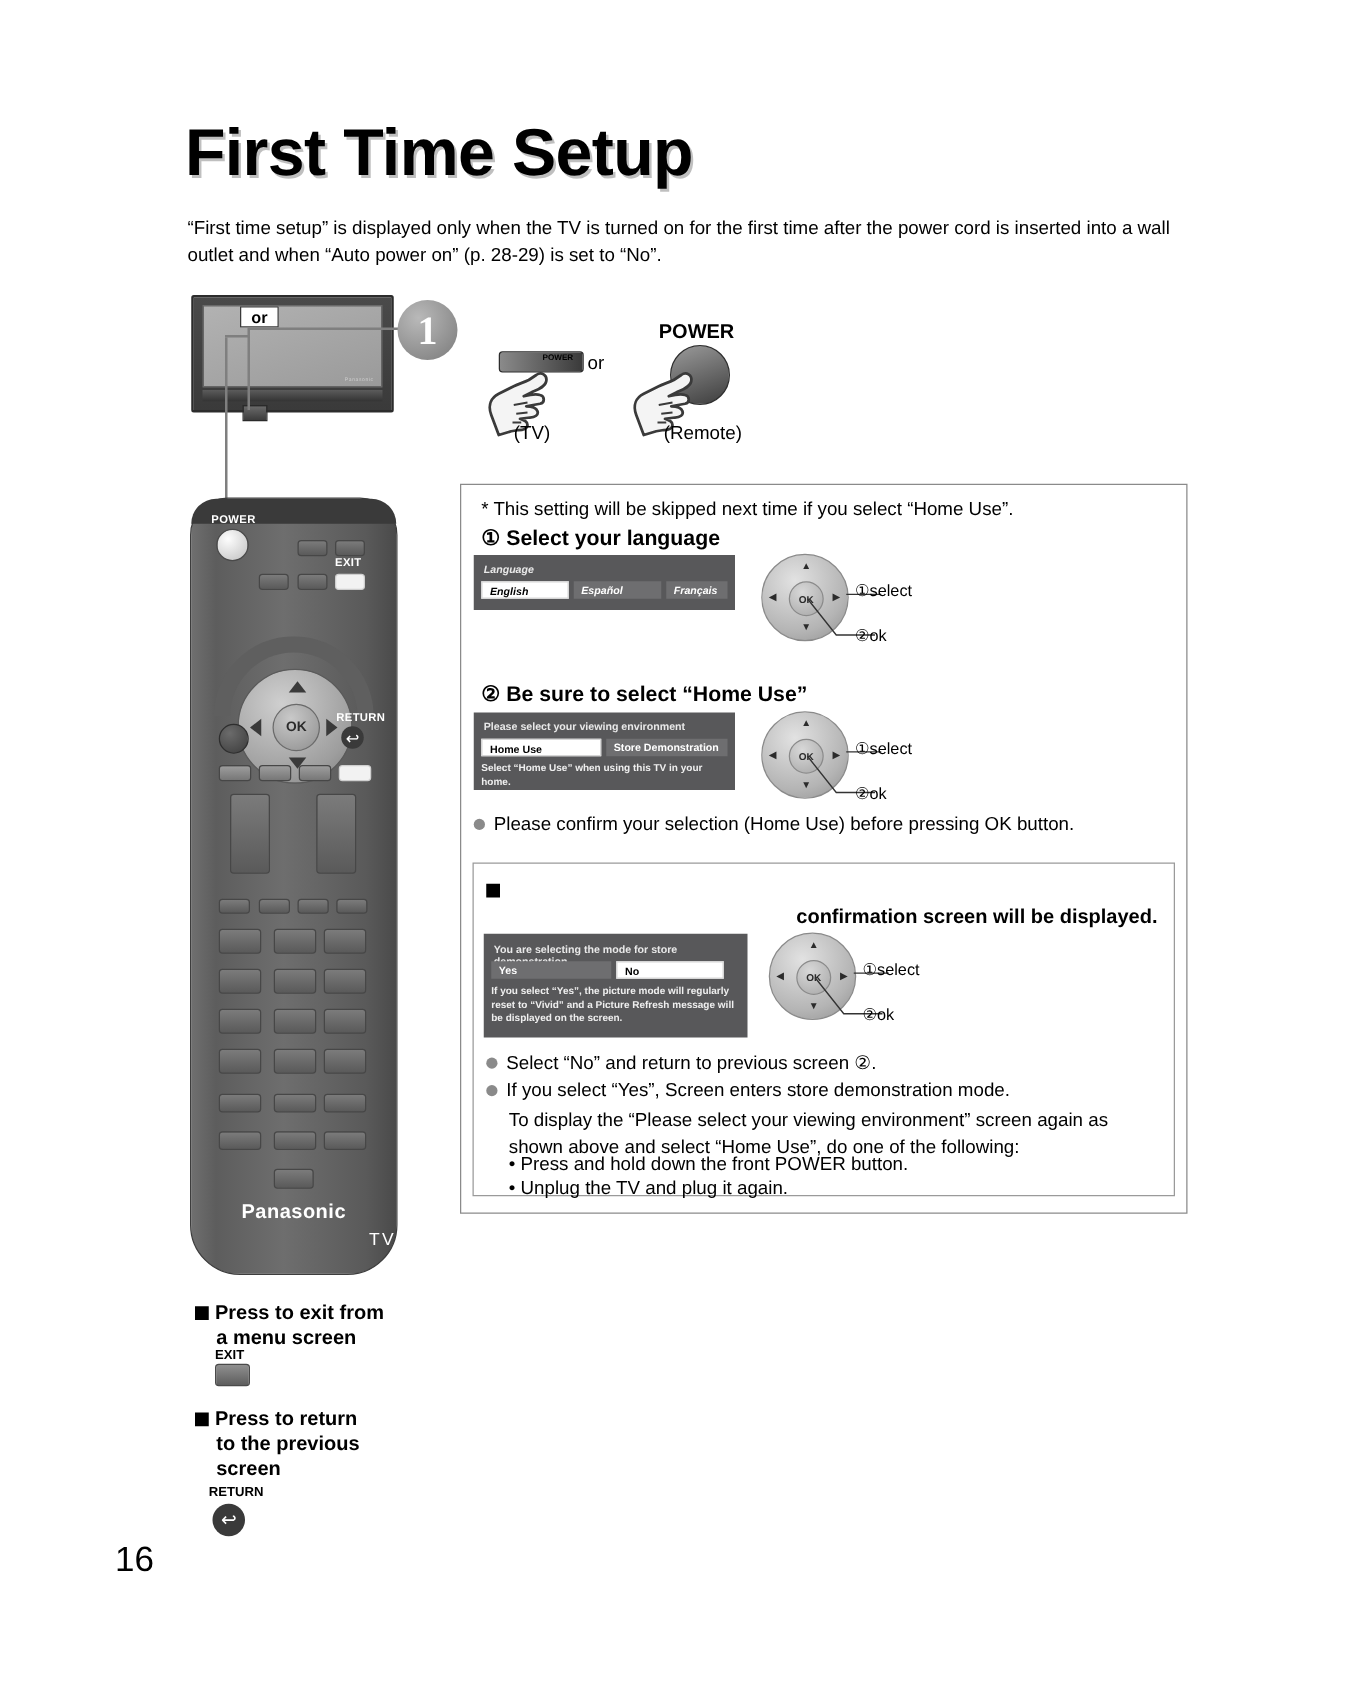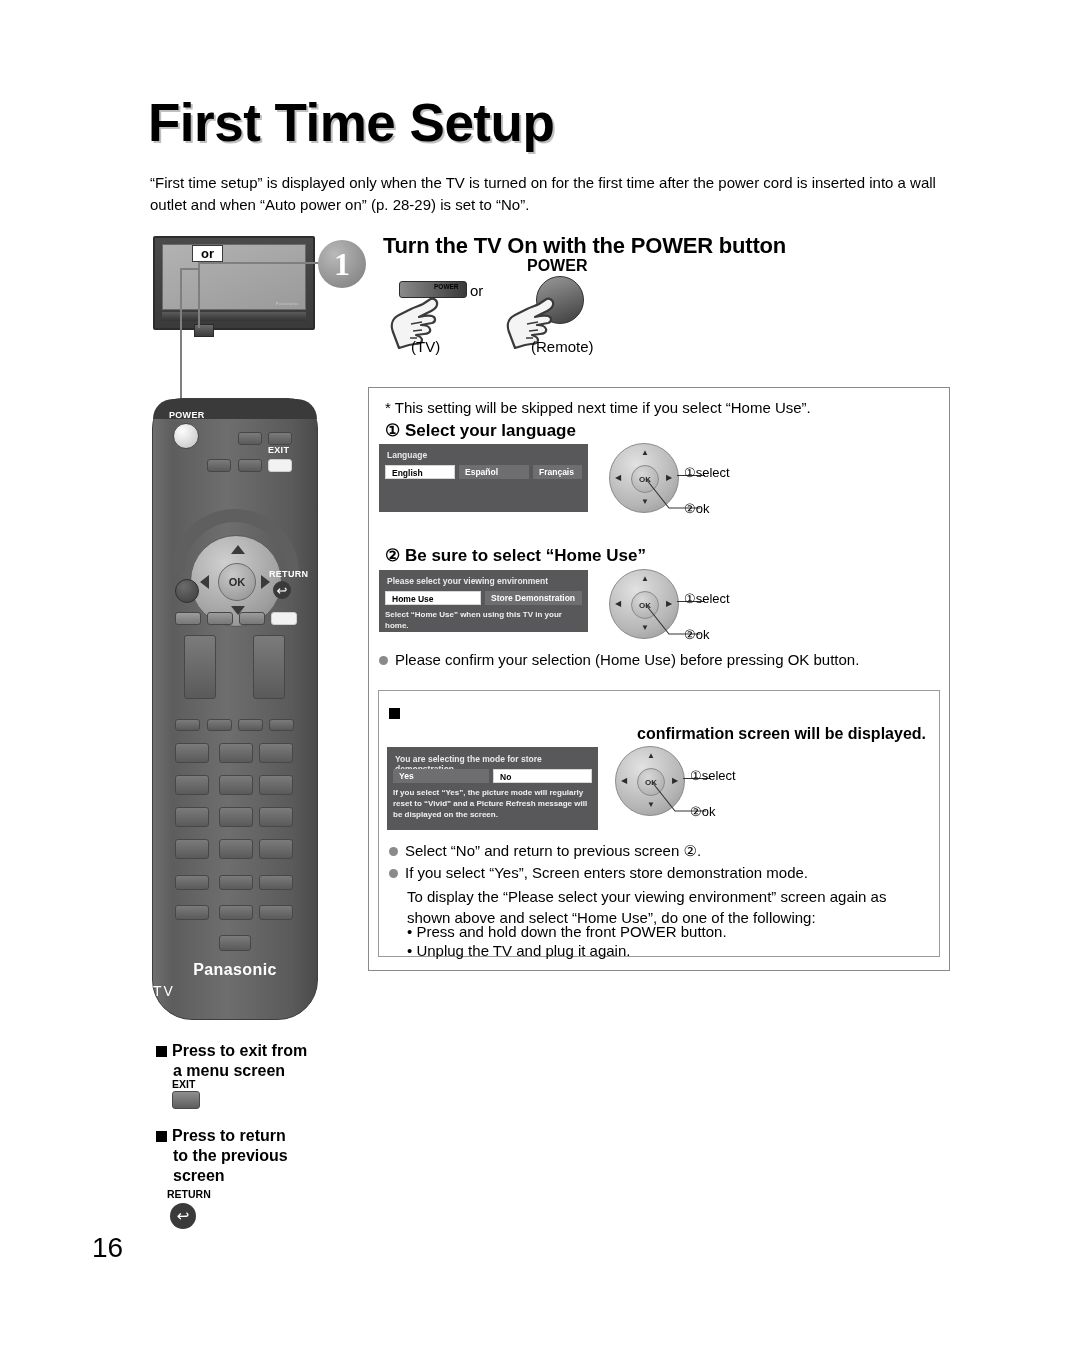--- a/index.html
+++ b/index.html
@@ -113,21 +113,21 @@
     border:1px solid #6a6a6a;
     color:#2b2b2b;font-size:11px;font-weight:bold;
     display:flex;align-items:center;justify-content:center;
   }
   .dtri{position:absolute;width:0;height:0;}
   .panabrand{
     position:absolute;left:0;width:164px;text-align:center;color:#fff;
     font-weight:bold;font-size:16px;letter-spacing:0.4px;
   }
   .panatv{
-    position:absolute;left:0;width:164px;text-align:left;color:#fff;
+    position:absolute;left:0;width:164px;text-align:right;color:#fff;
     font-size:14px;letter-spacing:2px;
   }
   .ret-ico{
     position:absolute;border-radius:50%;
     background:#3a3a3a;color:#fff;
     display:flex;align-items:center;justify-content:center;
     font-size:13px;
   }
 
   
@@ -229,21 +229,20 @@
     <div class="tv-or">or</div>
     <div class="tv-base"></div>
   </div>
 
   <div class="ln" style="left:200px;top:262px;width:120px;height:2px;"></div>
   <div class="ln" style="left:198px;top:262px;width:2px;height:66px;"></div>
   <div class="ln" style="left:180px;top:270px;width:2px;height:130px;"></div>
   <div class="ln" style="left:180px;top:268px;width:20px;height:2px;"></div>
 
   <div class="step-badge">1</div>
-  <div class="step-title">Turn the TV On with the POWER button</div>
 
   <div class="tvbar"></div>
   <div class="tvbar-lbl">POWER</div>
   <div class="orlbl">or</div>
   <div class="pwr-lbl">POWER</div>
   <div class="pwr-knob"></div>
 
   <svg class="hand" style="left:389px;top:288px;" width="58" height="62" viewBox="0 0 58 62">
     <path d="M10 60 L4 44 C1 36 4 30 10 27 L22 21 C26 19 30 18 34 16 L40 12 C44 9 49 12 48 17 C47 22 40 24 36 26 L30 29 C34 28 40 27 43 28 C47 29 47 34 43 35 L32 37 C36 37 40 38 41 41 C42 44 39 46 35 46 L27 47 C30 48 33 49 33 52 C33 55 29 56 26 56 L20 57 Z" fill="#f4f4f4" stroke="#3a3a3a" stroke-width="2.2" stroke-linejoin="round"></path>
     <path d="M22 36 L33 34 M24 43 L33 42 M21 50 L28 50" stroke="#3a3a3a" stroke-width="1.6" fill="none"></path>
@@ -327,21 +326,21 @@
     <div class="panabrand" style="top:562px;">Panasonic</div>
     <div class="panatv" style="top:584px;">TV</div>
   </div>
 
   <div class="mainbox"></div>
 
   <div class="note-star">* This setting will be skipped next time if you select “Home Use”.</div>
 
   <div class="sub-h" style="left:385px;top:420px;">① Select your language</div>
 
-  <div class="osd" style="left:379px;top:444px;width:209px;height:68px;">
+  <div class="osd" style="left:379px;top:444px;width:209px;height:44px;font-style:italic;">
     <div class="osd-title">Language</div>
     <div class="osd-opt sel" style="left:6px;top:21px;width:70px;">English</div>
     <div class="osd-opt" style="left:80px;top:21px;width:70px;">Español</div>
     <div class="osd-opt" style="left:154px;top:21px;width:49px;">Français</div>
   </div>
 
   <div class="pad" style="left:609px;top:443px;">
     <div class="seg" style="left:31px;top:4px;">▲</div>
     <div class="seg" style="left:31px;top:53px;">▼</div>
     <div class="seg" style="left:5px;top:29px;">◀</div>
@@ -385,21 +384,21 @@
   <div class="innerbox"></div>
 
   <div class="para" style="left:389px;top:702px;width:535px;font-weight:bold;font-size:16px;">
     <span class="sq"></span>
   </div>
   <div class="para" style="left:406px;top:723px;width:520px;font-weight:bold;font-size:16px;text-align:right;">confirmation screen will be displayed.</div>
 
   <div class="osd" style="left:387px;top:747px;width:211px;height:83px;">
     <div class="osd-title" style="top:7px;">You are selecting the mode for store demonstration</div>
     <div class="osd-opt" style="left:6px;top:22px;width:96px;">Yes</div>
-    <div class="osd-opt sel" style="left:106px;top:22px;width:99px;">No</div>
+    <div class="osd-opt sel" style="left:106px;top:22px;width:86px;">No</div>
     <div class="osd-note" style="top:41px;width:202px;">If you select “Yes”, the picture mode will regularly reset to “Vivid” and a Picture Refresh message will be displayed on the screen.</div>
   </div>
 
   <div class="pad" style="left:615px;top:746px;">
     <div class="seg" style="left:31px;top:4px;">▲</div>
     <div class="seg" style="left:31px;top:53px;">▼</div>
     <div class="seg" style="left:5px;top:29px;">◀</div>
     <div class="seg" style="left:56px;top:29px;">▶</div>
     <div class="ctr">OK</div>
   </div>

